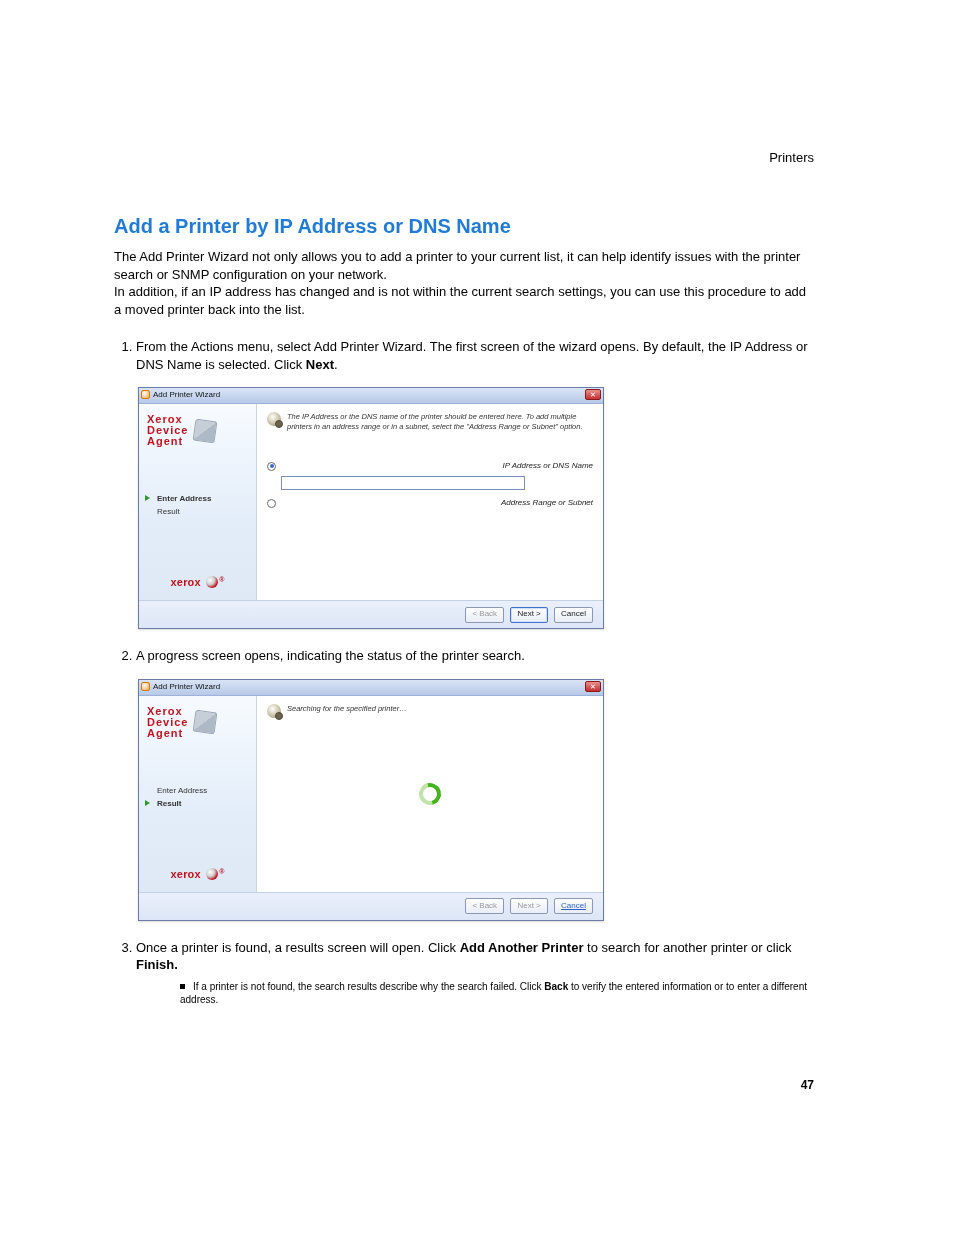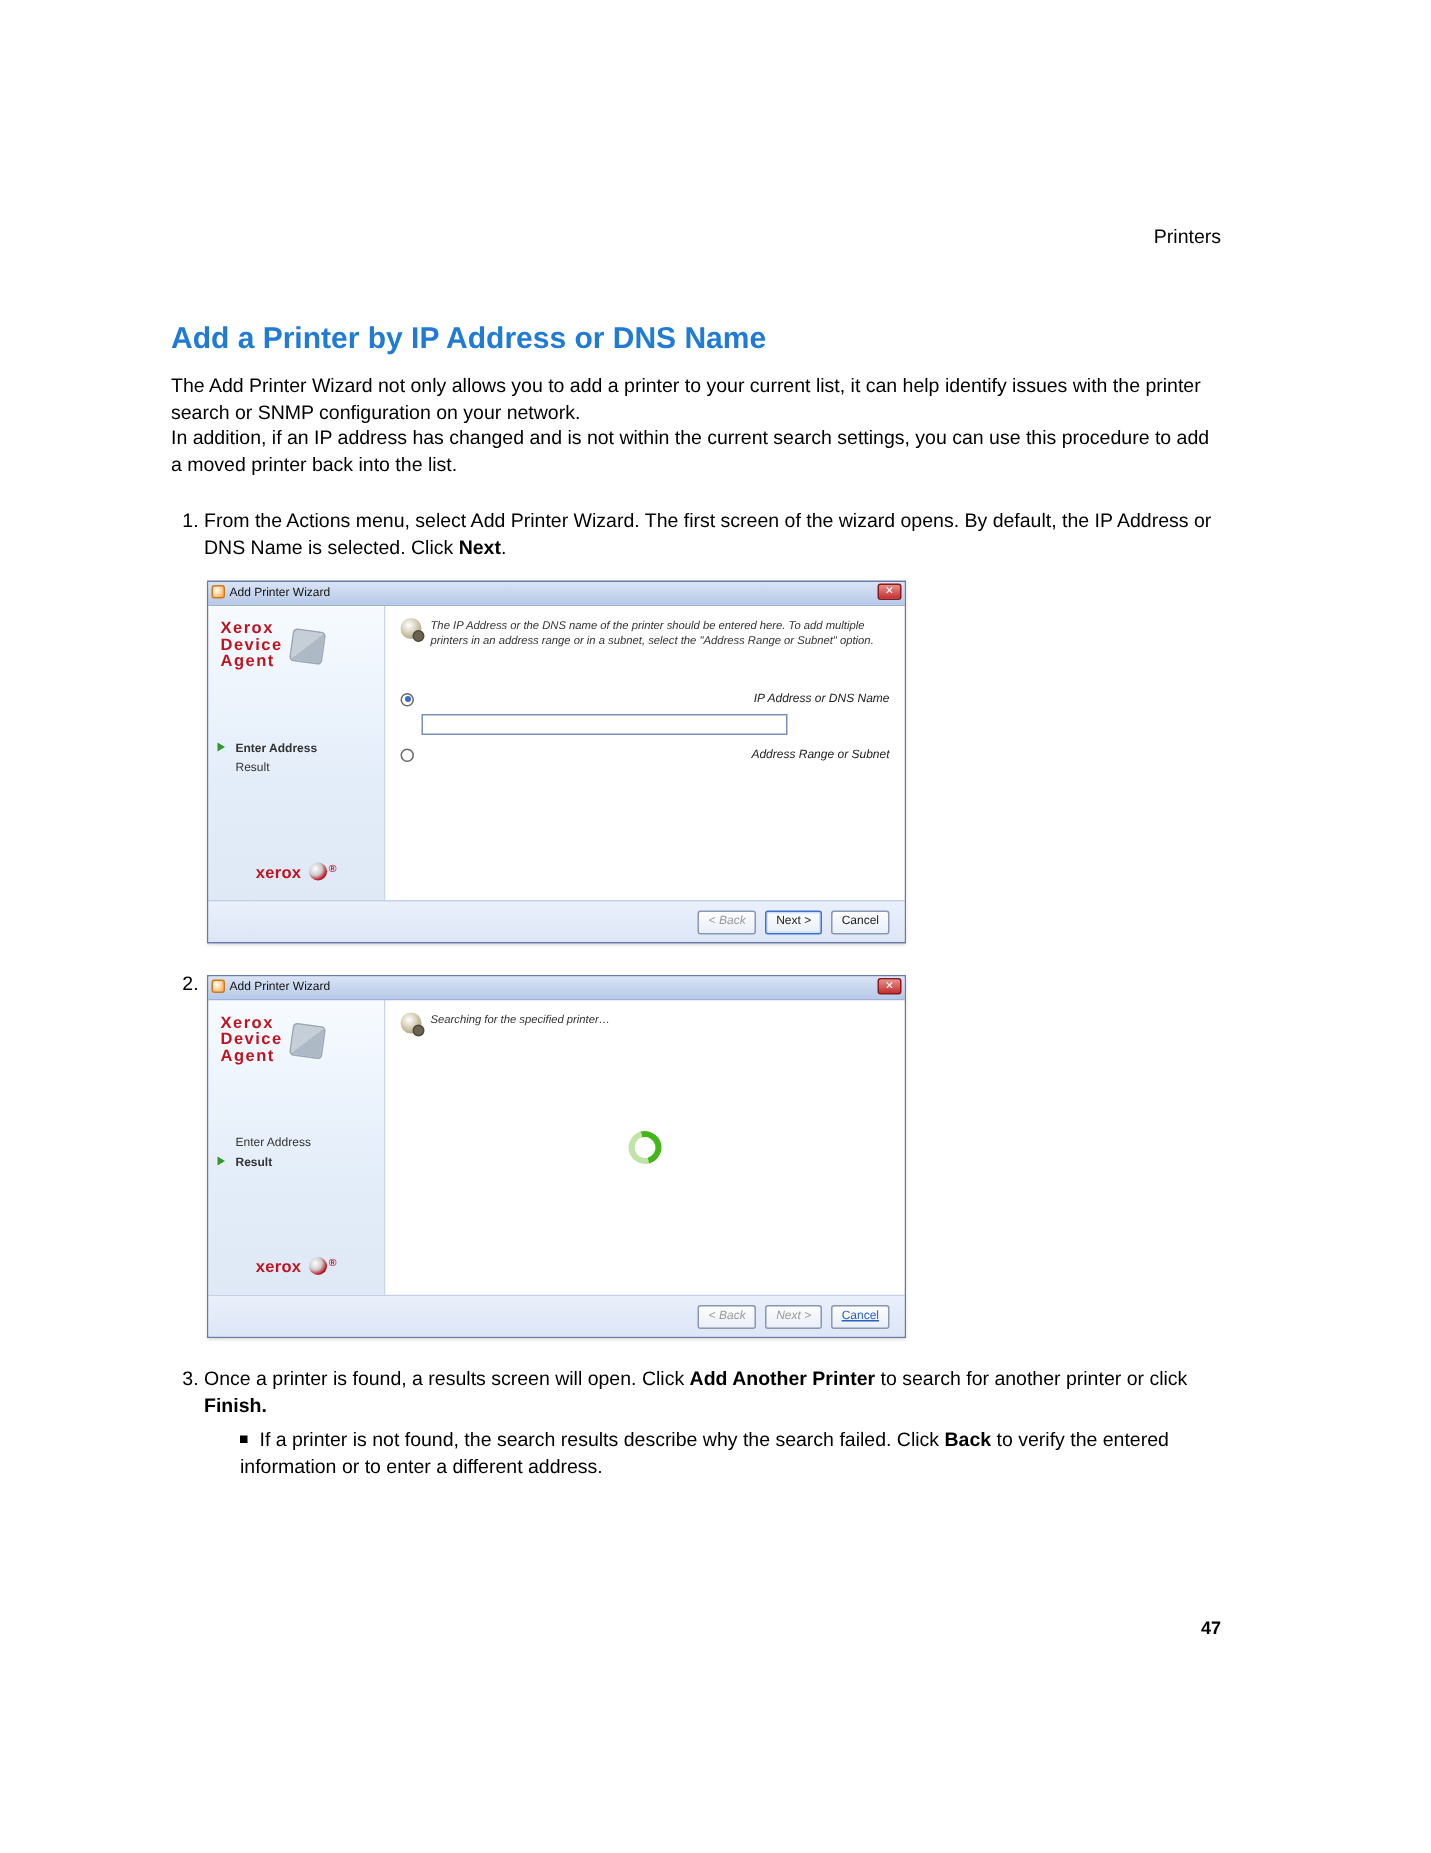--- a/index.html
+++ b/index.html
@@ -35,21 +35,21 @@
     font-size: 13px;
     line-height: 1.35;
     margin: 0;
   }
   ol.steps {
     margin: 20px 0 0;
     padding-left: 22px;
     font-size: 13px;
   }
   ol.steps > li { margin-bottom: 10px; line-height: 1.35; }
-  .indent-sub { margin-left: 24px; margin-top: 6px; font-size: 13px; }
+  .indent-sub { margin-left: 44px; margin-top: 6px; font-size: 10px; }
   .sq { display:inline-block; width:5px; height:5px; background:#000; margin-right:8px; vertical-align: middle; position: relative; top:-1px;}
   .b { font-weight: bold; }
 
   
   .wiz-wrap { margin: 14px 0 18px 2px; }
   .wiz {
     width: 466px;
     border: 1px solid #6a7aa9;
     background: #fff;
     font-size: 9px;
@@ -166,21 +166,21 @@
   .wiz-btn {
     font-size:8px; color:#222;
     min-width:38px; height:16px;
     border:1px solid #8a98b3;
     border-radius:2px;
     background: linear-gradient(#fdfdfd,#e9eef7);
     padding: 0 6px;
     display:inline-flex; align-items:center; justify-content:center;
   }
   .wiz-btn.primary { border-color:#3f72c9; box-shadow: inset 0 0 0 1px #cfe0ff; }
-  .wiz-btn.disabled { color:#9a9a9a;font-style:italic; }
+  .wiz-btn.disabled { color:#9a9a9a; }
   .wiz-btn.link { color:#2a5fc9; text-decoration: underline; border-color:#8a98b3;}
   .page-num {
     position: absolute;
     right: 140px;
     top: 1078px;
     font-size: 12px;
     font-weight: bold;
   }
 </style>
 </head>
@@ -245,20 +245,21 @@
           <div class="wiz-footer">
             <span class="wiz-btn disabled">&lt; Back</span>
             <span class="wiz-btn primary">Next &gt;</span>
             <span class="wiz-btn">Cancel</span>
           </div>
         </div>
       </div>
     </li>
 
     <li>
+      <span>A progress screen opens, indicating the status of the printer search.</span>
 
       
       <div class="wiz-wrap">
         <div class="wiz">
           <div class="wiz-titlebar">
             <span class="wiz-title-ico"></span>
             <span class="wiz-title-text">Add Printer Wizard</span>
             <span class="wiz-close">✕</span>
           </div>
           <div class="wiz-body">

